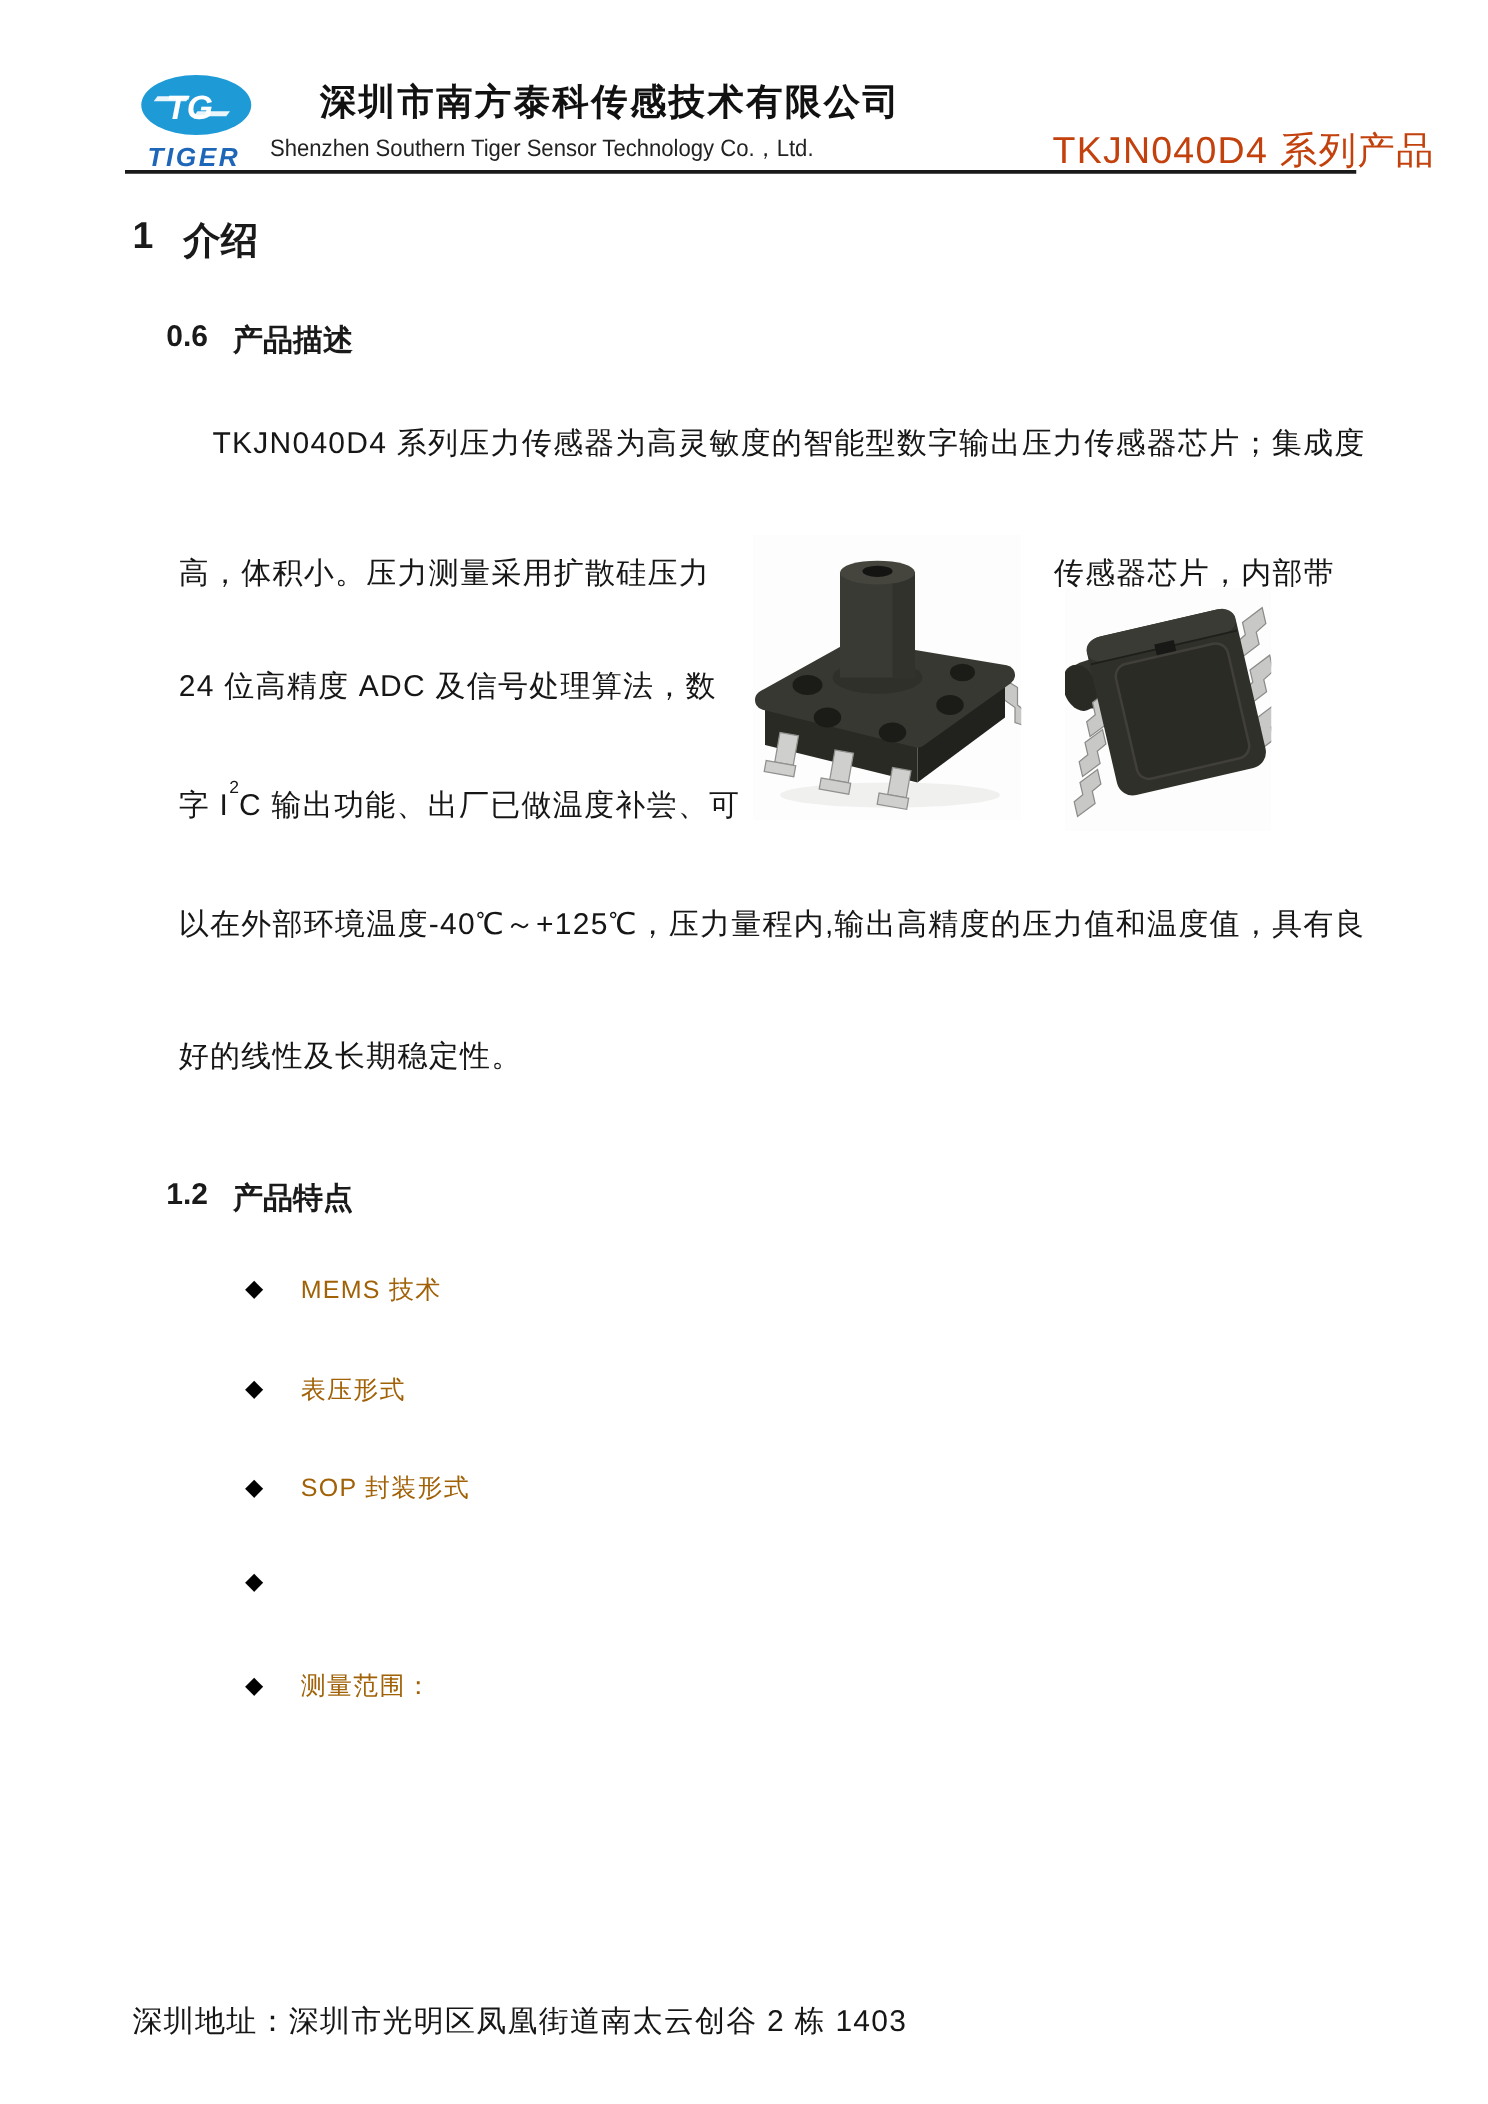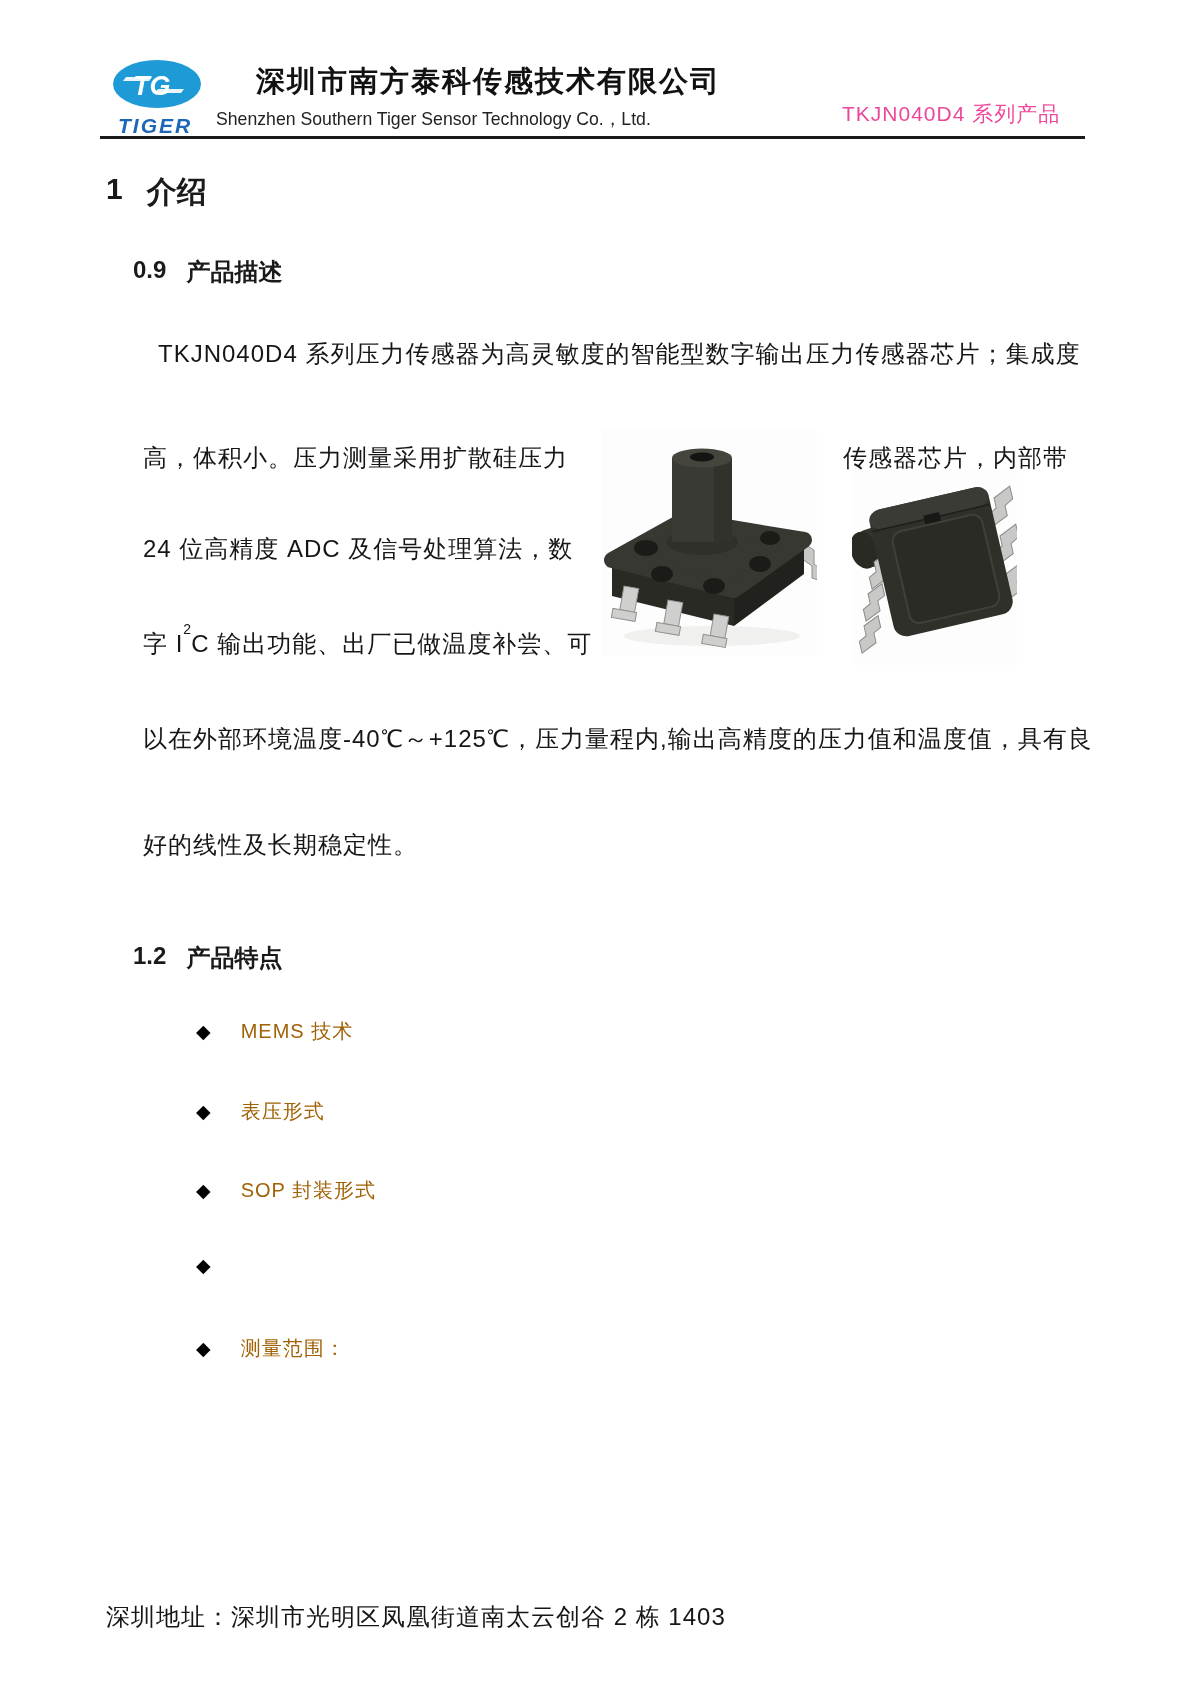--- a/index.html
+++ b/index.html
@@ -11,21 +11,21 @@
     font-family:"Liberation Sans", sans-serif;
     color:#1a1a1a;
     overflow:hidden;
     margin:0 auto;
   }
   .abs { position:absolute; }
 
   
   .company-cn { font-size:29px; font-weight:bold; letter-spacing:2px; color:#111; }
   .company-en { font-size:19px; color:#222; letter-spacing:0px; transform:scaleX(0.93); transform-origin:left center; white-space:nowrap; }
-  .series-label { font-size:21px; color:#ec4899; letter-spacing:1px; white-space:nowrap; }
+  .series-label { font-size:30px; color:#c2410c; letter-spacing:1px; white-space:nowrap; }
   .header-rule { background:#1a1a1a; height:3px; }
 
   
   .h1 { font-size:30px; font-weight:bold; display:flex; }
   .h1 .num { margin-right:24px; }
   .h2 { font-size:24px; font-weight:bold; display:flex; }
   .h2 .num { margin-right:20px; }
 
   
   .ptext { font-size:24px; letter-spacing:1px; white-space:nowrap; color:#161616; }
@@ -59,25 +59,25 @@
   <div class="abs company-en" style="left:216px; top:106px;">Shenzhen Southern Tiger Sensor Technology Co.，Ltd.</div>
   <div class="abs series-label" style="left:842px; top:100px;">TKJN040D4 系列产品</div>
   <div class="abs header-rule" style="left:100px; top:136px; width:985px;"></div>
 
   <div class="abs h1" style="left:106px; top:172px;">
     <span class="num">1</span>
     <span>介绍</span>
   </div>
 
   <div class="abs h2" style="left:133px; top:256px;">
-    <span class="num">0.9</span>
+    <span class="num">0.6</span>
     <span>产品描述</span>
   </div>
 
-  <div class="abs ptext" style="left:158px; top:338px;">TKJN040D4 系列压力传感器为高灵敏度的智能型数字输出压力传感器芯片；集成度</div>
+  <div class="abs ptext" style="left:170px; top:338px;">TKJN040D4 系列压力传感器为高灵敏度的智能型数字输出压力传感器芯片；集成度</div>
   <div class="abs ptext" style="left:143px; top:442px;">高，体积小。压力测量采用扩散硅压力</div>
   <div class="abs ptext" style="left:843px; top:442px;">传感器芯片，内部带</div>
   <div class="abs ptext" style="left:143px; top:533px;">24 位高精度 ADC 及信号处理算法，数</div>
   <div class="abs ptext" style="left:143px; top:628px;"><span>字 I</span><sup class="i2c">2</sup><span>C 输出功能、出厂已做温度补尝、可</span></div>
   <div class="abs ptext" style="left:143px; top:723px;">以在外部环境温度-40℃～+125℃，压力量程内,输出高精度的压力值和温度值，具有良</div>
   <div class="abs ptext" style="left:143px; top:817px;margin-top:12px;">好的线性及长期稳定性。</div>
 
   <div class="abs" style="left:602px; top:428px; width:215px; height:228px;">
     <svg width="215" height="228" viewBox="0 0 215 228">
       <rect x="0" y="0" width="215" height="228" fill="#fdfdfd"></rect>

